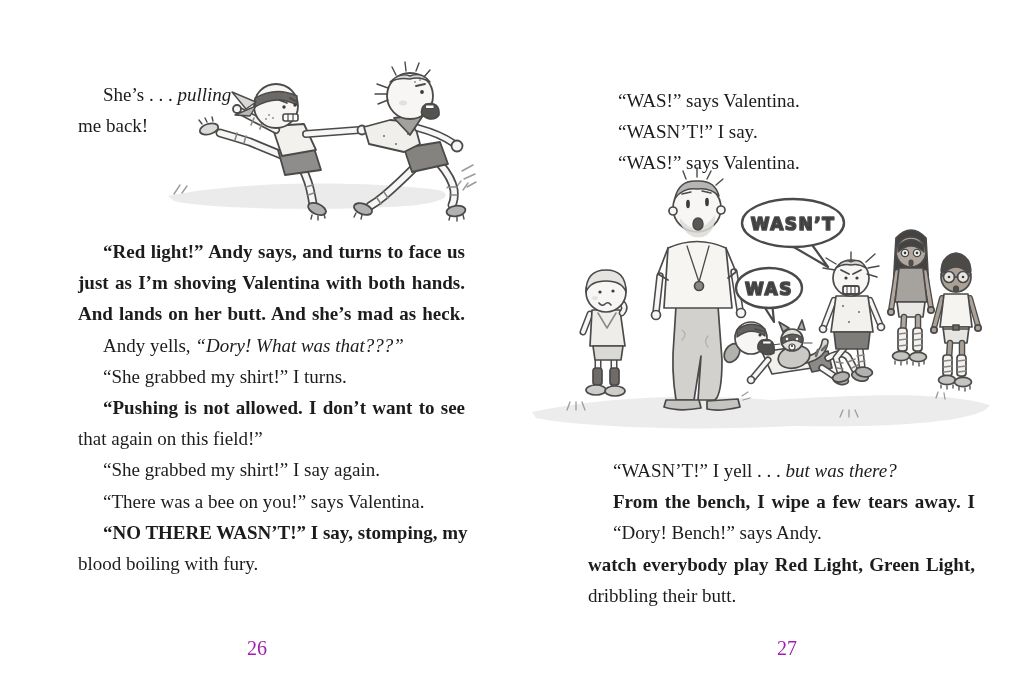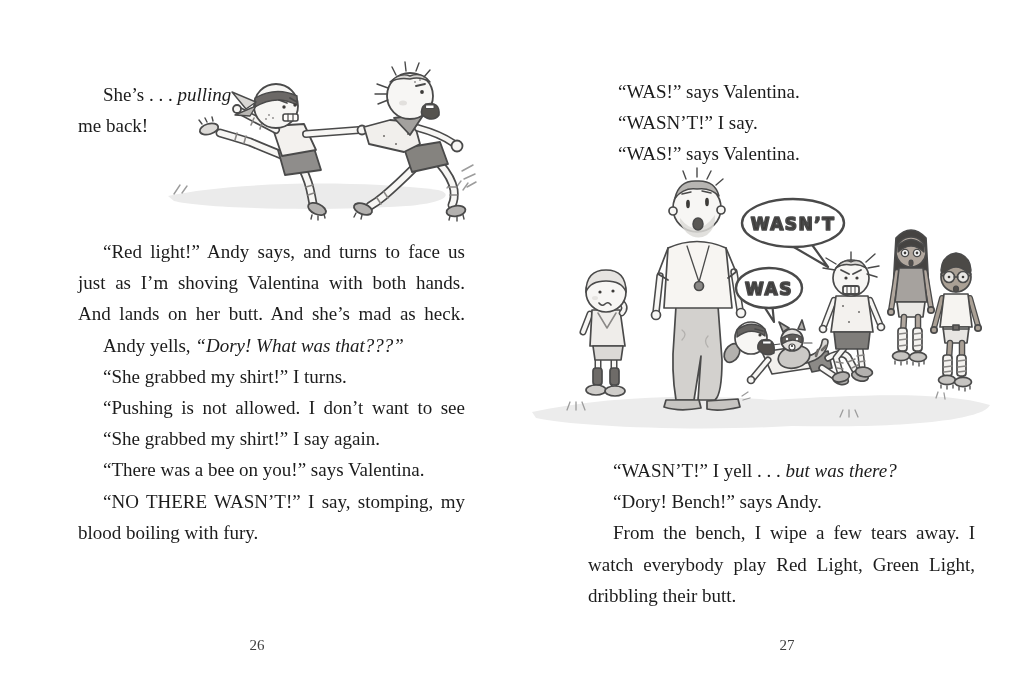--- a/index.html
+++ b/index.html
@@ -3,25 +3,25 @@
 <meta charset="utf-8">
 <style>
   html,body { margin:0; padding:0; background:#ffffff; }
   #spread {
     position:relative; width:1024px; height:698px; background:#ffffff;
     font-family:"Liberation Serif", serif; color:#1c1c1c; overflow:hidden;
   }
   .tblock { position:absolute; font-size:19px; line-height:31.2px; width:387px; }
   .line { white-space:nowrap; }
   .ind  { text-indent:25px; }
-  .just { text-align:justify; text-align-last:justify; }
+  .just { text-align:justify; text-align-last:justify;font-weight:bold; }
   em { }
   .pagenum {
     position:absolute; top:637px; width:70px; text-align:center;
-    font-size:15px; color:#404040;
+    font-size:20px; color:#a21caf;
   }
   svg { position:absolute; display:block; }
   .bubble-text {
     font-family:"DejaVu Sans", sans-serif; font-weight:bold;
     fill:#3d3b39; letter-spacing:1.5px;
   }
 </style>
 </head>
 <body>
 
@@ -122,29 +122,30 @@
     </g>
   </svg>
 
   <div class="tblock" style="left:78px; top:236px;">
     <div class="line ind just"><span>“Red light!” Andy says, and turns to face us</span><em></em></div>
     <div class="line just"><span>just as I’m shoving Valentina with both hands.</span><em></em></div>
     <div class="line just"><span>And lands on her butt. And she’s mad as heck.</span><em></em></div>
     <div class="line ind"><span>Andy yells, </span><em>“Dory! What was that???”</em></div>
     <div class="line ind"><span>“She grabbed my shirt!” I turns.</span><em></em></div>
     <div class="line ind just"><span>“Pushing is not allowed. I don’t want to see</span><em></em></div>
+    <div class="line"><span>that again on this field!”</span><em></em></div>
     <div class="line ind"><span>“She grabbed my shirt!” I say again.</span><em></em></div>
     <div class="line ind"><span>“There was a bee on you!” says Valentina.</span><em></em></div>
     <div class="line ind just"><span>“NO THERE WASN’T!” I say, stomping, my</span><em></em></div>
     <div class="line"><span>blood boiling with fury.</span><em></em></div>
   </div>
 
   <div class="pagenum" style="left:222px;">26</div>
 
-  <div class="tblock" style="left:593px; top:76px;">
+  <div class="tblock" style="left:593px; top:85px;">
     <div class="line ind"><span>“WAS!” says Valentina.</span></div>
     <div class="line ind"><span>“WASN’T!” I say.</span></div>
     <div class="line ind"><span>“WAS!” says Valentina.</span></div>
   </div>
 
   <svg role="img" style="left:510px; top:160px;" width="504" height="286" viewBox="0 0 504 286" aria-label="Coach Andy and four kids in soccer gear watch a girl lying on the ground with a raccoon on her chest while speech bubbles argue WASN'T and WAS">
     <g stroke="#4a4a4a" stroke-width="1.7" stroke-linecap="round" stroke-linejoin="round" fill="none">
 
       <g>
         <path d="M22,252 C90,237 180,233 262,240 C350,235 432,231 480,245 C472,262 380,268 282,266 C180,272 60,266 26,258 Z" fill="#ececec" stroke="none"></path>
@@ -327,21 +328,21 @@
         <path d="M444,117 L448,117 M433,116 L431,114 M459,116 L461,114" stroke-width="1.4"></path>
         <circle cx="439" cy="117" r="1.3" fill="#3d3b39" stroke="none"></circle>
         <circle cx="453" cy="117" r="1.3" fill="#3d3b39" stroke="none"></circle>
         <ellipse cx="446" cy="129" rx="2.5" ry="3" fill="#534f4c" stroke-width="1.2"></ellipse>
       </g>
     </g>
   </svg>
 
   <div class="tblock" style="left:588px; top:455px;">
     <div class="line ind"><span>“WASN’T!” I yell . . . </span><em>but was there?</em></div>
+    <div class="line ind just"><span>From the bench, I wipe a few tears away. I</span><em></em></div>
     <div class="line ind"><span>“Dory! Bench!” says Andy.</span><em></em></div>
-    <div class="line ind just"><span>From the bench, I wipe a few tears away. I</span><em></em></div>
     <div class="line just"><span>watch everybody play Red Light, Green Light,</span><em></em></div>
     <div class="line"><span>dribbling their butt.</span><em></em></div>
   </div>
 
   <div class="pagenum" style="left:752px;">27</div>
 
 </div>
 
 </body></html>

